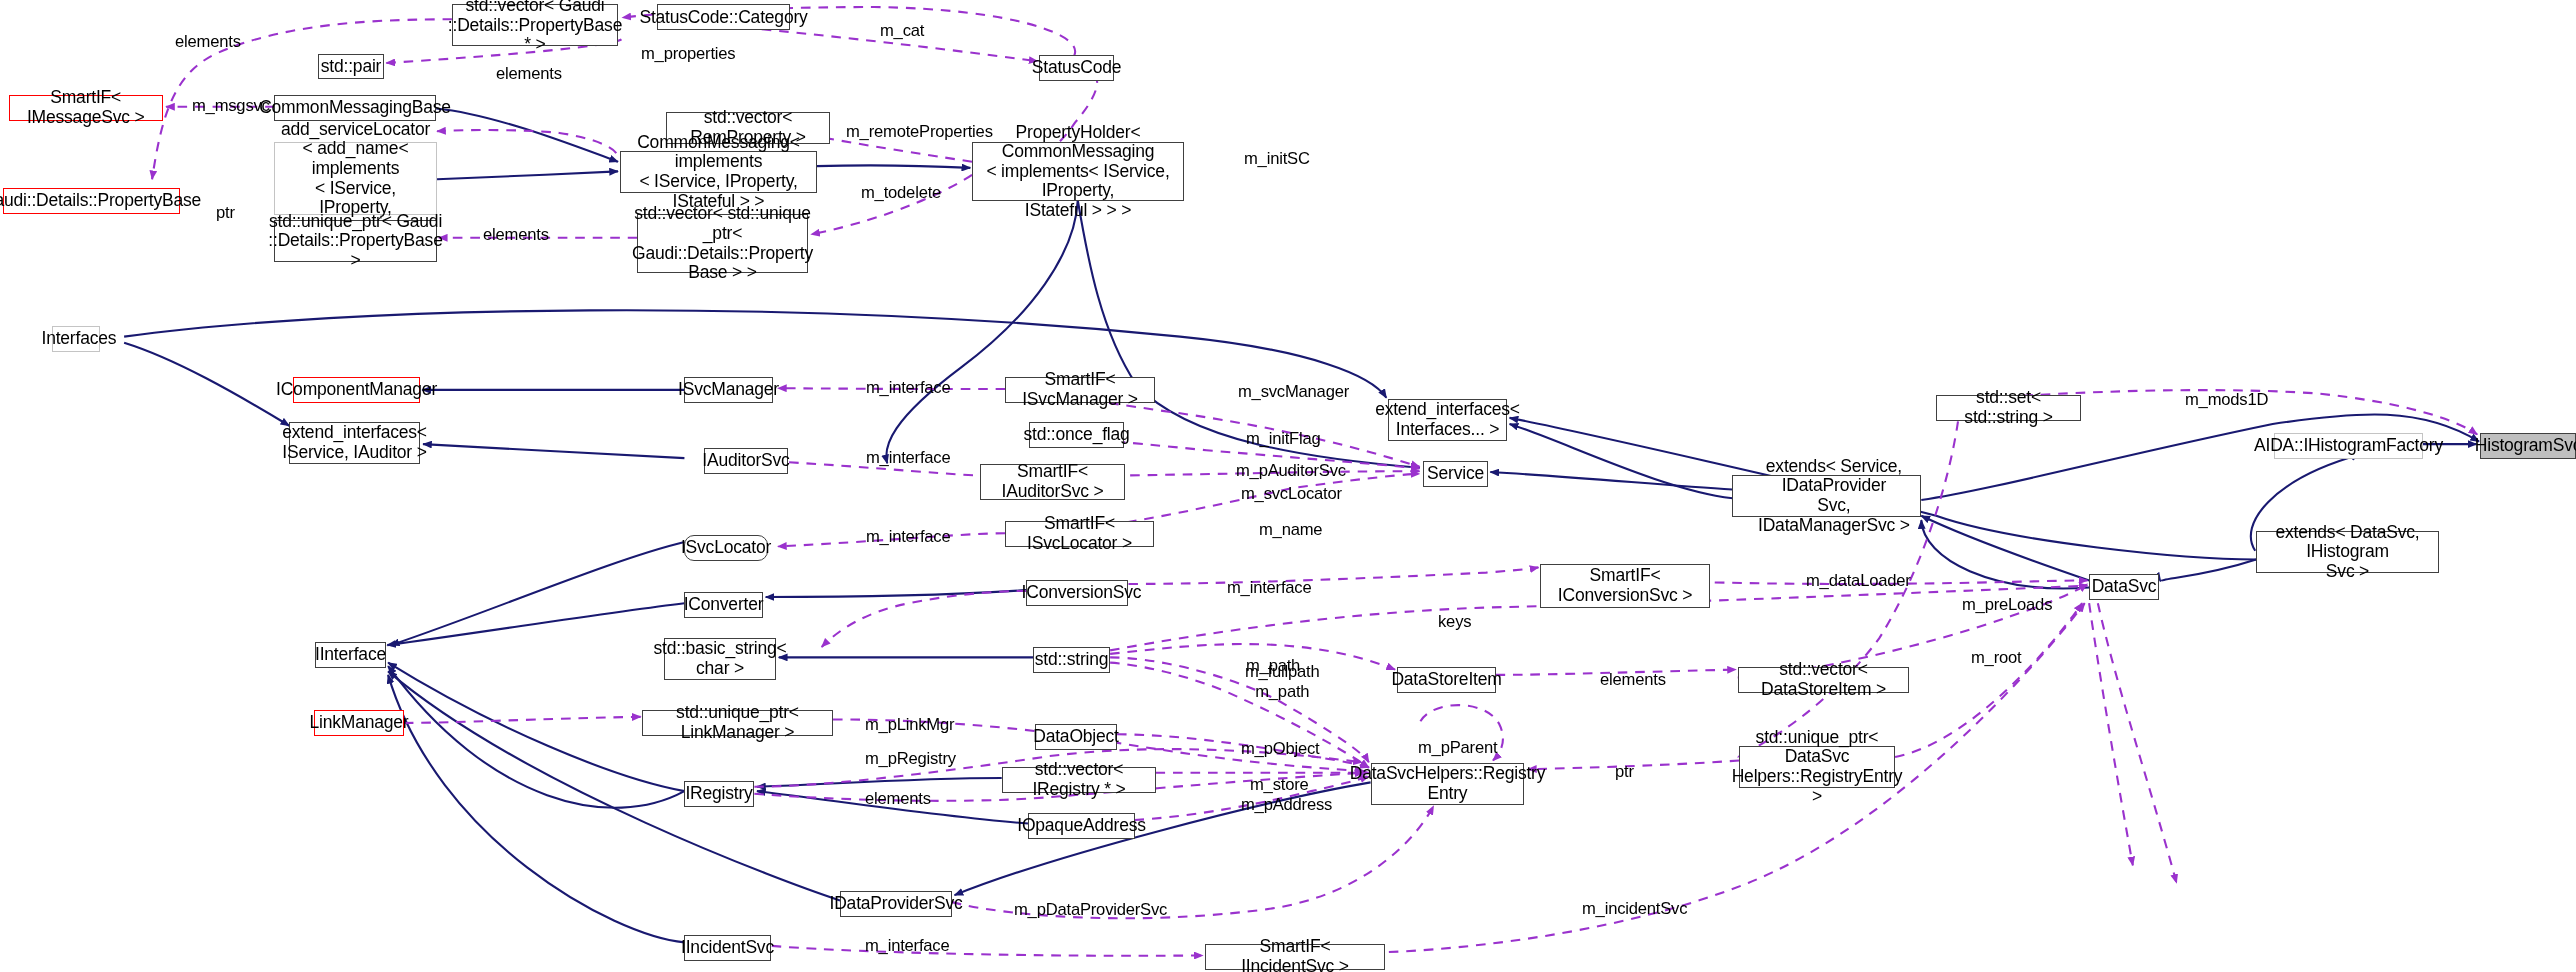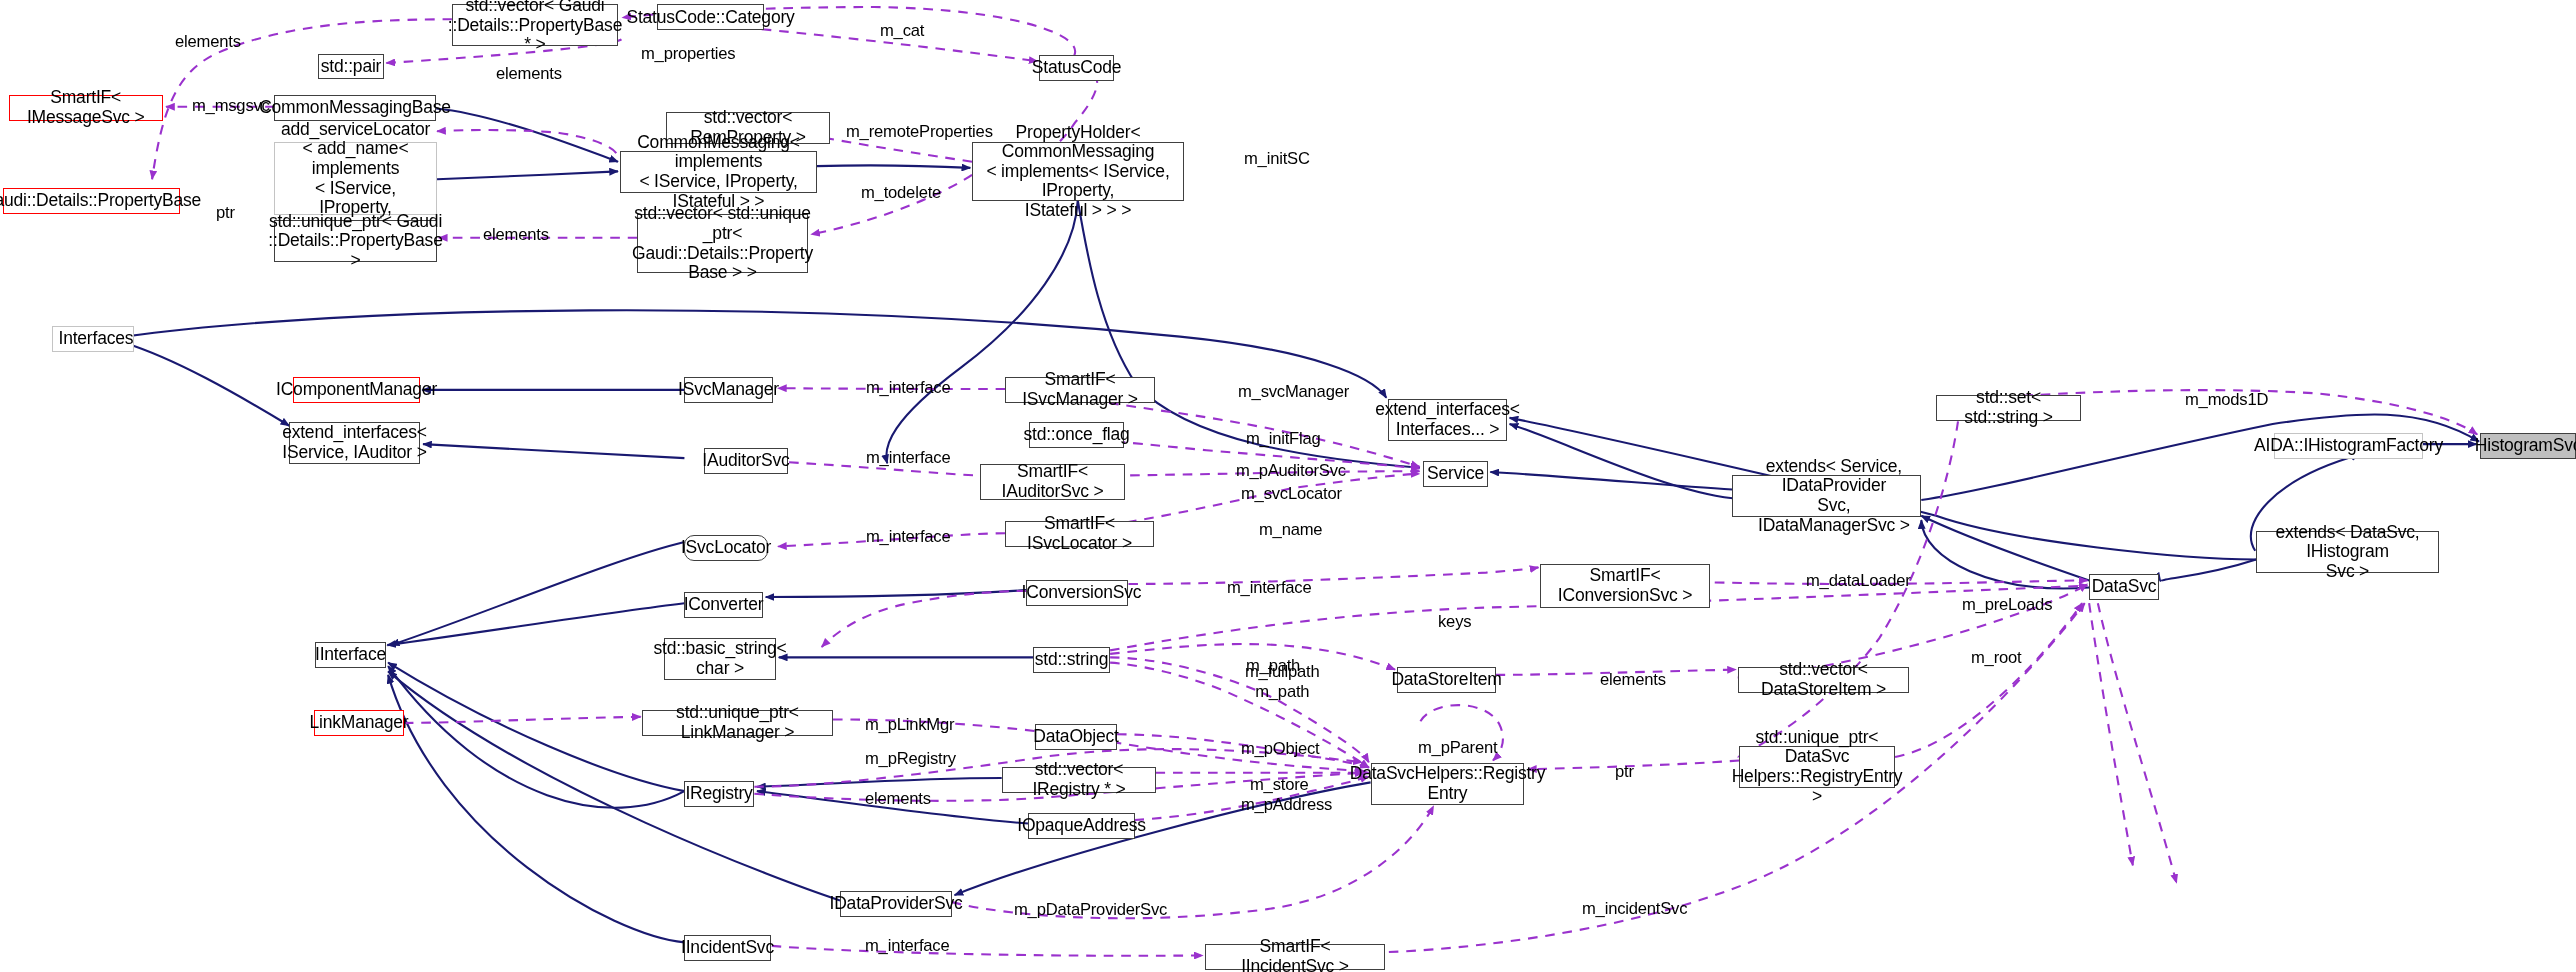--- a/index.html
+++ b/index.html
@@ -146,42 +146,42 @@
       <path d="M883,1082 C950,1088 1150,1095 1376,1093"></path>
       <path d="M1549,1090 C1650,1090 1850,1070 2000,1010 C2150,950 2300,800 2385,690"></path>
       <path d="M2390,690 C2400,760 2420,880 2440,990"></path>
       <path d="M2400,690 C2420,780 2460,900 2490,1010"></path>
     </g>
   </svg>
 
   <div id="nodes-layer">
       <div class="node" style="left: 452px; top: 4.4px; width: 166px; height: 42px;">std::vector&lt; Gaudi
 ::Details::PropertyBase * &gt;</div>
-      <div class="node" style="left: 657px; top: 4.4px; width: 107px; height: 26px;">StatusCode::Category</div>
+      <div class="node" style="left: 657px; top: 4.4px; width: 133px; height: 26px;">StatusCode::Category</div>
       <div class="node" style="left: 1039px; top: 55px; width: 75px; height: 26px;">StatusCode</div>
       <div class="node" style="left: 318px; top: 54px; width: 66px; height: 25px;">std::pair</div>
       <div class="node red" style="left: 8.7px; top: 95px; width: 154px; height: 26px;">SmartIF&lt; IMessageSvc &gt;</div>
       <div class="node" style="left: 274px; top: 95px; width: 162px; height: 26px;">CommonMessagingBase</div>
       <div class="node" style="left: 666px; top: 112px; width: 164px; height: 32px;">std::vector&lt; RemProperty &gt;</div>
       <div class="node red" style="left: 2.6px; top: 188px; width: 177px; height: 26px;">Gaudi::Details::PropertyBase</div>
       <div class="node grey-border" style="left: 274px; top: 142px; width: 163px; height: 73px;">add_serviceLocator
 &lt; add_name&lt; implements
 &lt; IService, IProperty,
      IStateful &gt; &gt; &gt;</div>
       <div class="node" style="left: 620px; top: 151px; width: 197px; height: 42px;">CommonMessaging&lt; implements
 &lt; IService, IProperty, IStateful &gt; &gt;</div>
       <div class="node" style="left: 972px; top: 142px; width: 212px; height: 59px;">PropertyHolder&lt; CommonMessaging
 &lt; implements&lt; IService, IProperty,
         IStateful &gt; &gt; &gt;</div>
       <div class="node" style="left: 274px; top: 220px; width: 163px; height: 42px;">std::unique_ptr&lt; Gaudi
 ::Details::PropertyBase &gt;</div>
       <div class="node" style="left: 637px; top: 214px; width: 171px; height: 59px;">std::vector&lt; std::unique
 _ptr&lt; Gaudi::Details::Property
 Base &gt; &gt;</div>
-      <div class="node grey-border" style="left: 52px; top: 326px; width: 82px; height: 26px; padding-left: 11px;">Interfaces</div>
+      <div class="node grey-border" style="left: 52px; top: 326px; width: 48px; height: 26px; padding-left: 11px;">Interfaces</div>
       <div class="node red" style="left: 293px; top: 377px; width: 127px; height: 26px;">IComponentManager</div>
       <div class="node" style="left: 684px; top: 377px; width: 89px; height: 26px;">ISvcManager</div>
       <div class="node" style="left: 1005px; top: 377px; width: 150px; height: 26px;">SmartIF&lt; ISvcManager &gt;</div>
       <div class="node" style="left: 1388px; top: 399px; width: 119px; height: 42px;">extend_interfaces&lt;
     Interfaces... &gt;</div>
       <div class="node" style="left: 1936px; top: 395px; width: 145px; height: 26px;">std::set&lt; std::string &gt;</div>
       <div class="node filled" style="left: 2480px; top: 433px; width: 96px; height: 26px;">HistogramSvc</div>
       <div class="node grey-border" style="left: 2274px; top: 433px; width: 149px; height: 26px;">AIDA::IHistogramFactory</div>
       <div class="node" style="left: 289px; top: 422px; width: 131px; height: 42px;">extend_interfaces&lt;
 IService, IAuditor &gt;</div>

